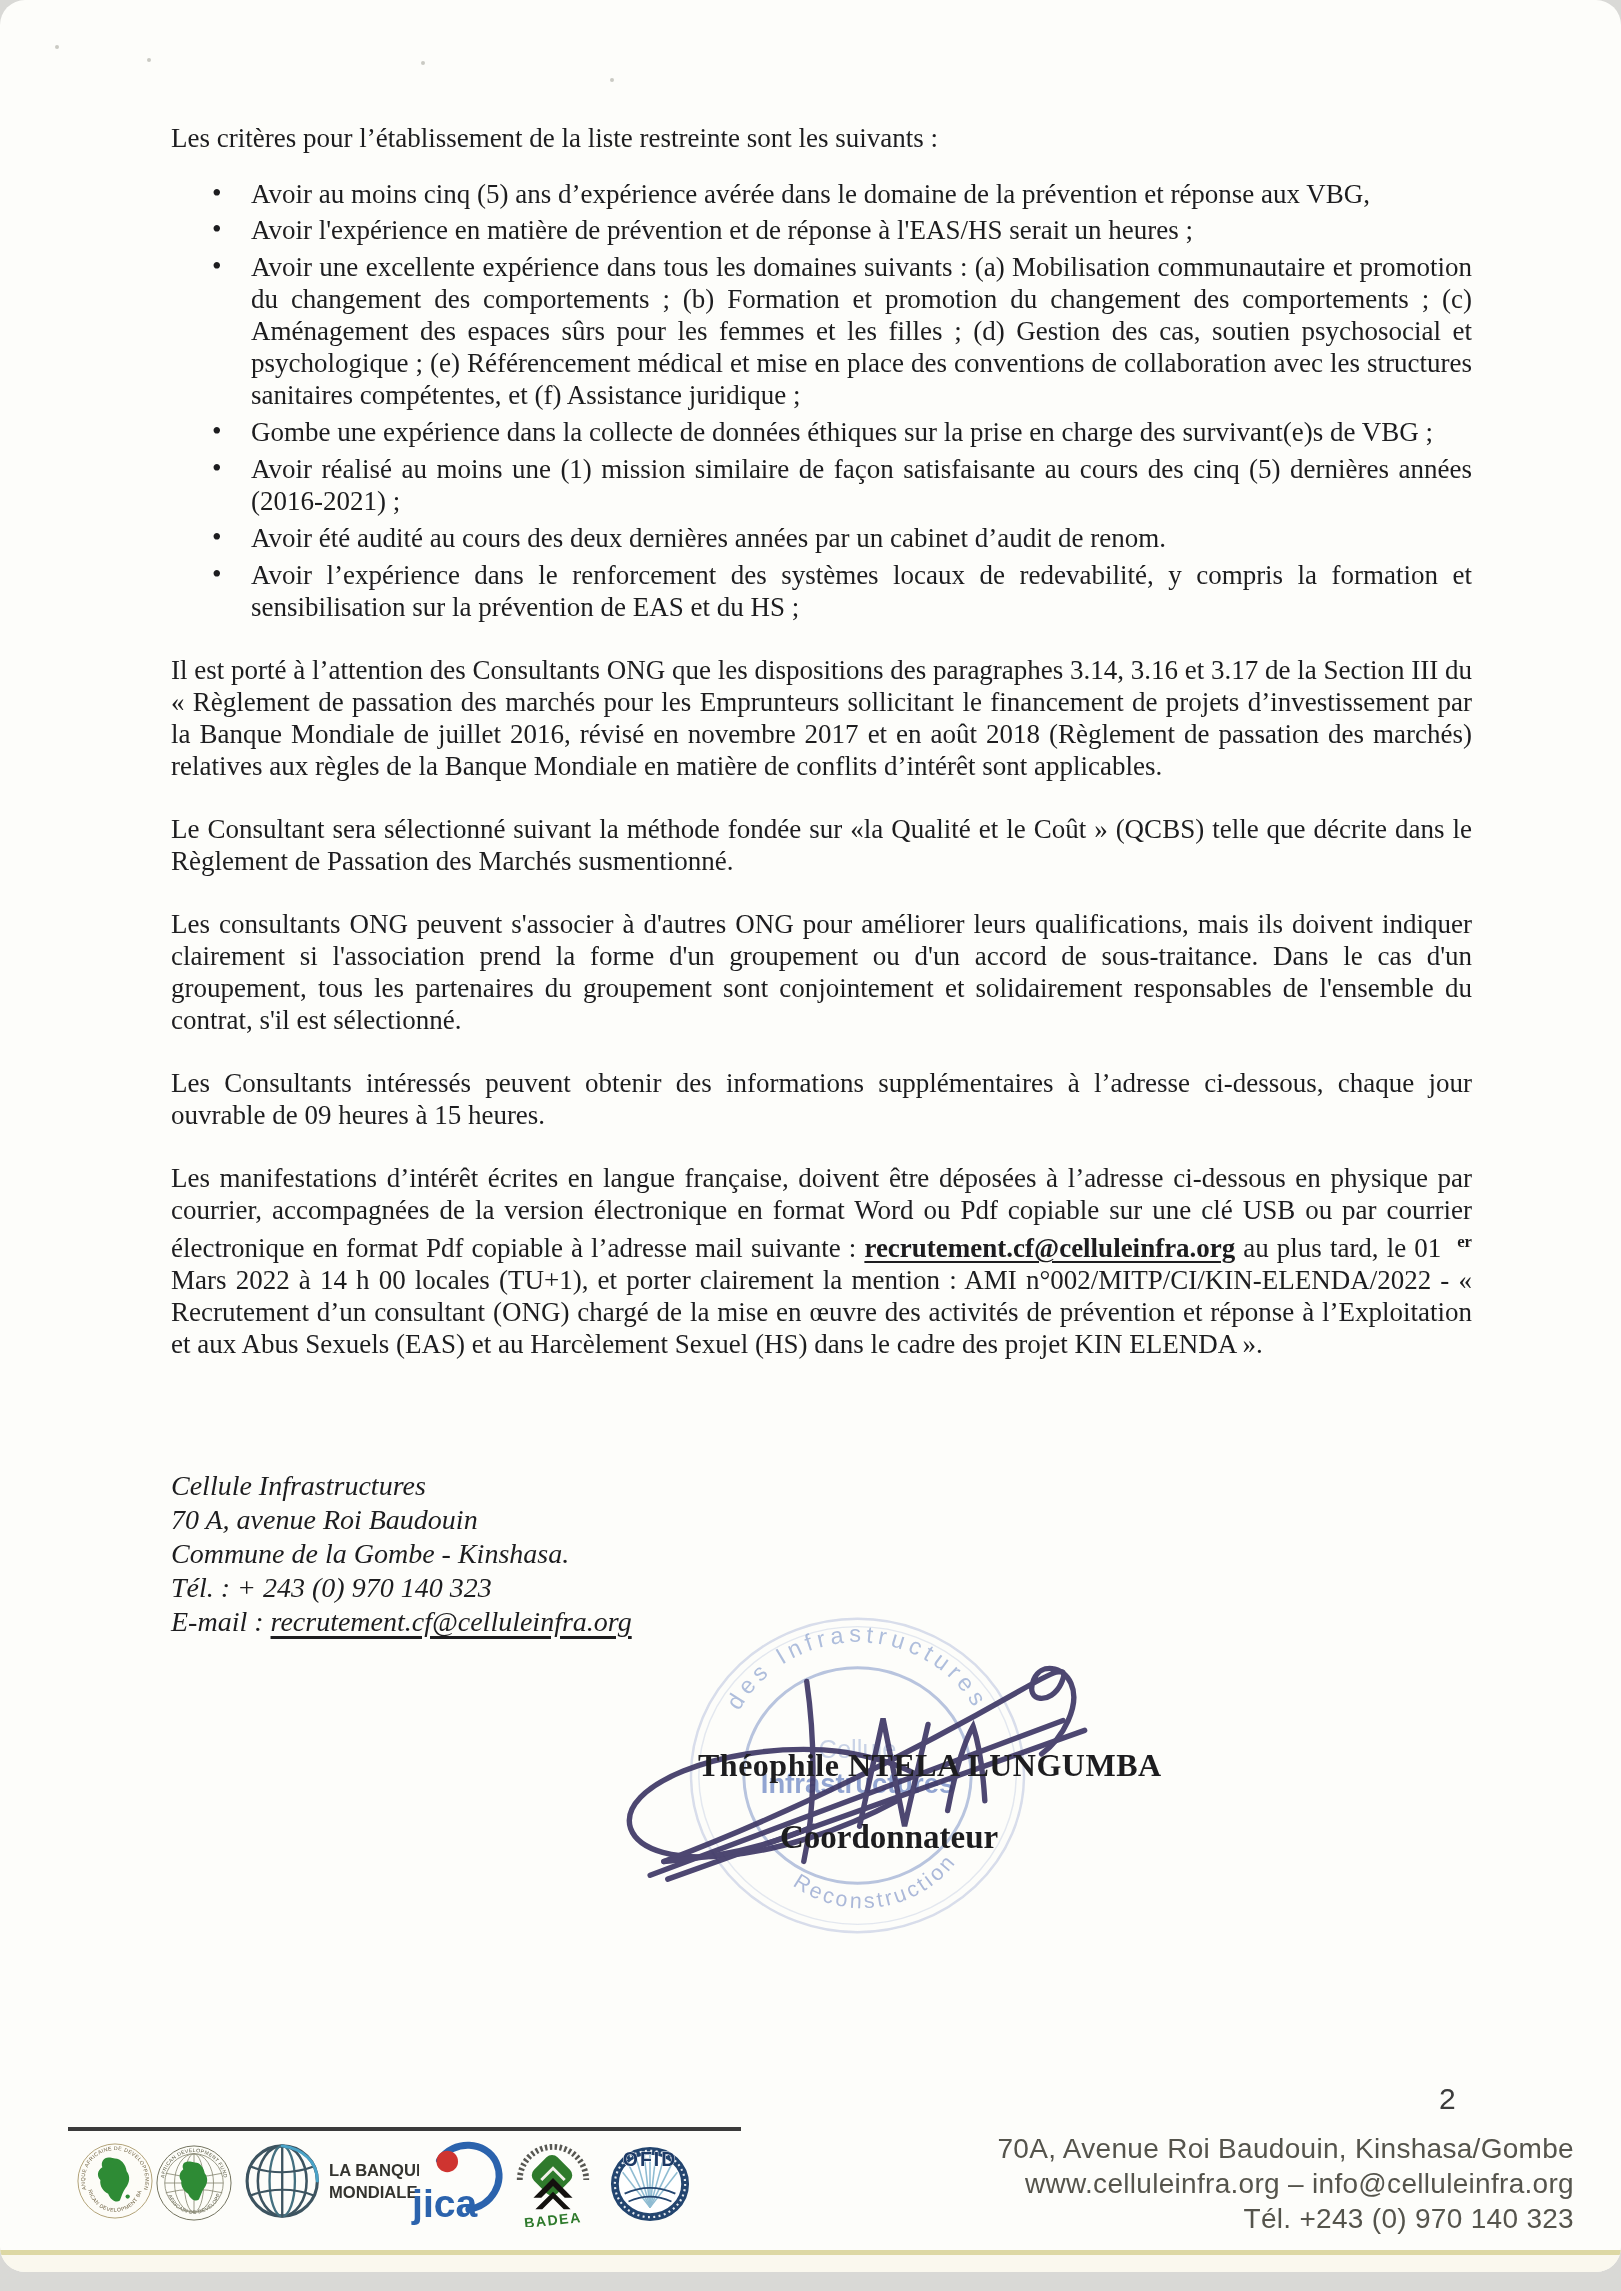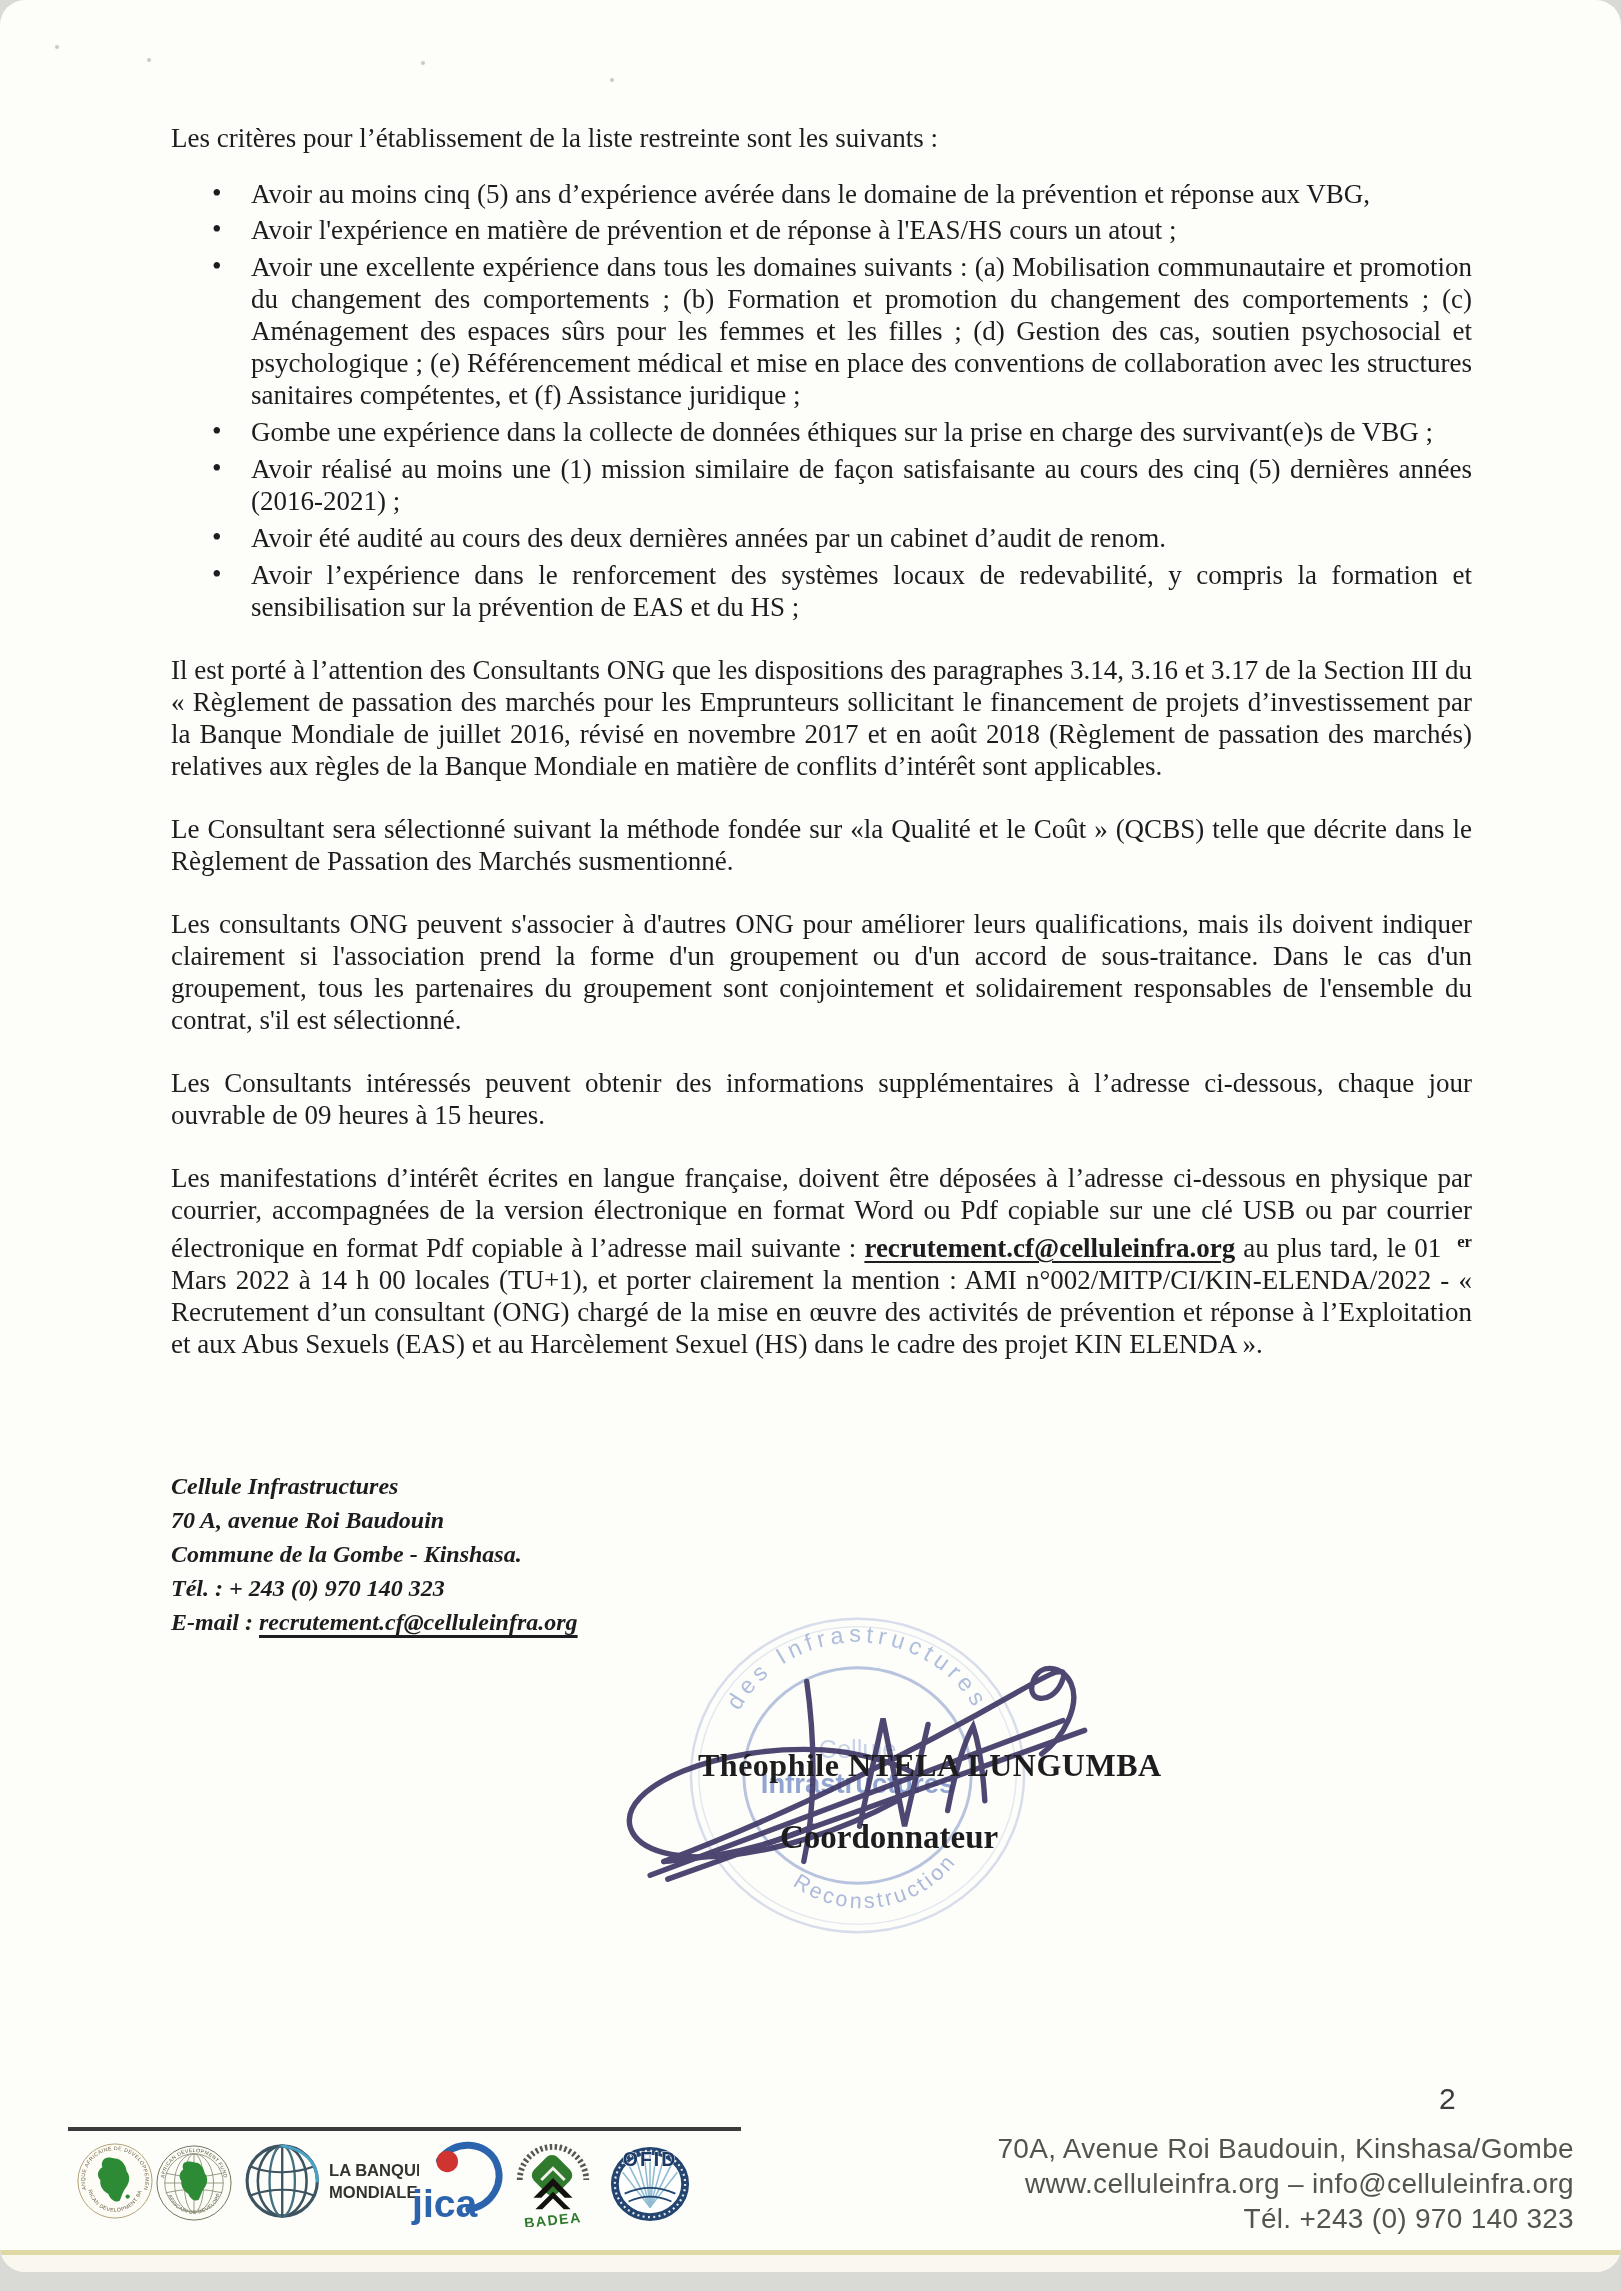--- a/index.html
+++ b/index.html
@@ -17,21 +17,21 @@
   ul.criteria{margin:0;padding:0 0 0 80px;list-style:none;}
   ul.criteria li{position:relative;margin:0 0 4.9px 0;}
   ul.criteria li::before{content:"\2022";position:absolute;left:-39px;top:-1px;font-size:27.4px;}
   .para{margin:31px 0 0 0;}
   .bold{font-weight:normal;}
   .sup{vertical-align:super;font-size:0.62em;font-weight:bold;margin-left:16px;}
   .email-link{font-weight:bold;text-decoration:underline;text-decoration-thickness:2px;text-underline-offset:3.9px;}
   
   .contact{
     position:absolute;left:171px;top:1469px;
-    font-weight:bold;font-style:italic;font-size:24px;line-height:34px;
+    font-weight:normal;font-style:italic;font-size:28px;line-height:34px;
   }
   .contact .email{text-decoration:underline;text-decoration-thickness:2.5px;text-underline-offset:4.9px;}
   
   .stamp-svg{position:absolute;left:681px;top:1609px;opacity:.9;}
   .sig-svg{position:absolute;left:603px;top:1654px;}
   .sig-name{position:absolute;left:698px;top:1747px;font-size:32px;font-weight:bold;letter-spacing:0.5px;white-space:nowrap;z-index:5;}
   .sig-title{position:absolute;left:780px;top:1819px;font-size:33px;font-weight:bold;z-index:5;}
   
   .footer-rule{position:absolute;left:68px;top:2127px;width:673px;height:3.9px;background:#3b3b3b;}
   .logo{position:absolute;}
@@ -53,21 +53,21 @@
   <div class="speck" style="left:55px;top:45px;"></div>
   <div class="speck" style="left:147px;top:58px;"></div>
   <div class="speck" style="left:421px;top:61px;"></div>
   <div class="speck" style="left:610px;top:78px;"></div>
 
   <div class="content">
     <p class="intro">Les critères pour l’établissement de la liste restreinte sont les suivants :</p>
 
     <ul class="criteria">
       <li>Avoir au moins cinq (5) ans d’expérience avérée dans le domaine de la prévention et réponse aux VBG,</li>
-      <li>Avoir l'expérience en matière de prévention et de réponse à l'EAS/HS cours un atout ;</li>
+      <li>Avoir l'expérience en matière de prévention et de réponse à l'EAS/HS serait un heures ;</li>
       <li>Avoir une excellente expérience dans tous les domaines suivants : (a) Mobilisation communautaire et promotion du changement des comportements ; (b) Formation et promotion du changement des comportements ; (c) Aménagement des espaces sûrs pour les femmes et les filles ; (d) Gestion des cas, soutien psychosocial et psychologique ; (e) Référencement médical et mise en place des conventions de collaboration avec les structures sanitaires compétentes, et (f) Assistance juridique ;</li>
       <li>Gombe une expérience dans la collecte de données éthiques sur la prise en charge des survivant(e)s de VBG ;</li>
       <li>Avoir réalisé au moins une (1) mission similaire de façon satisfaisante au cours des cinq (5) dernières années (2016-2021) ;</li>
       <li>Avoir été audité au cours des deux dernières années par un cabinet d’audit de renom.</li>
       <li>Avoir l’expérience dans le renforcement des systèmes locaux de redevabilité, y compris la formation et sensibilisation sur la prévention de EAS et du HS ;</li>
     </ul>
 
     <p class="para">Il est porté à l’attention des Consultants ONG que les dispositions des paragraphes 3.14, 3.16 et 3.17 de la Section III du « Règlement de passation des marchés pour les Emprunteurs sollicitant le financement de projets d’investissement par la Banque Mondiale de juillet 2016, révisé en novembre 2017 et en août 2018 (Règlement de passation des marchés) relatives aux règles de la Banque Mondiale en matière de conflits d’intérêt sont applicables.</p>
     <p class="para">Le Consultant sera sélectionné suivant la méthode fondée sur «la Qualité et le Coût » (QCBS) telle que décrite dans le Règlement de Passation des Marchés susmentionné.</p>
     <p class="para">Les consultants ONG peuvent s'associer à d'autres ONG pour améliorer leurs qualifications, mais ils doivent indiquer clairement si l'association prend la forme d'un groupement ou d'un accord de sous-traitance. Dans le cas d'un groupement, tous les partenaires du groupement sont conjointement et solidairement responsables de l'ensemble du contrat, s'il est sélectionné.</p>

